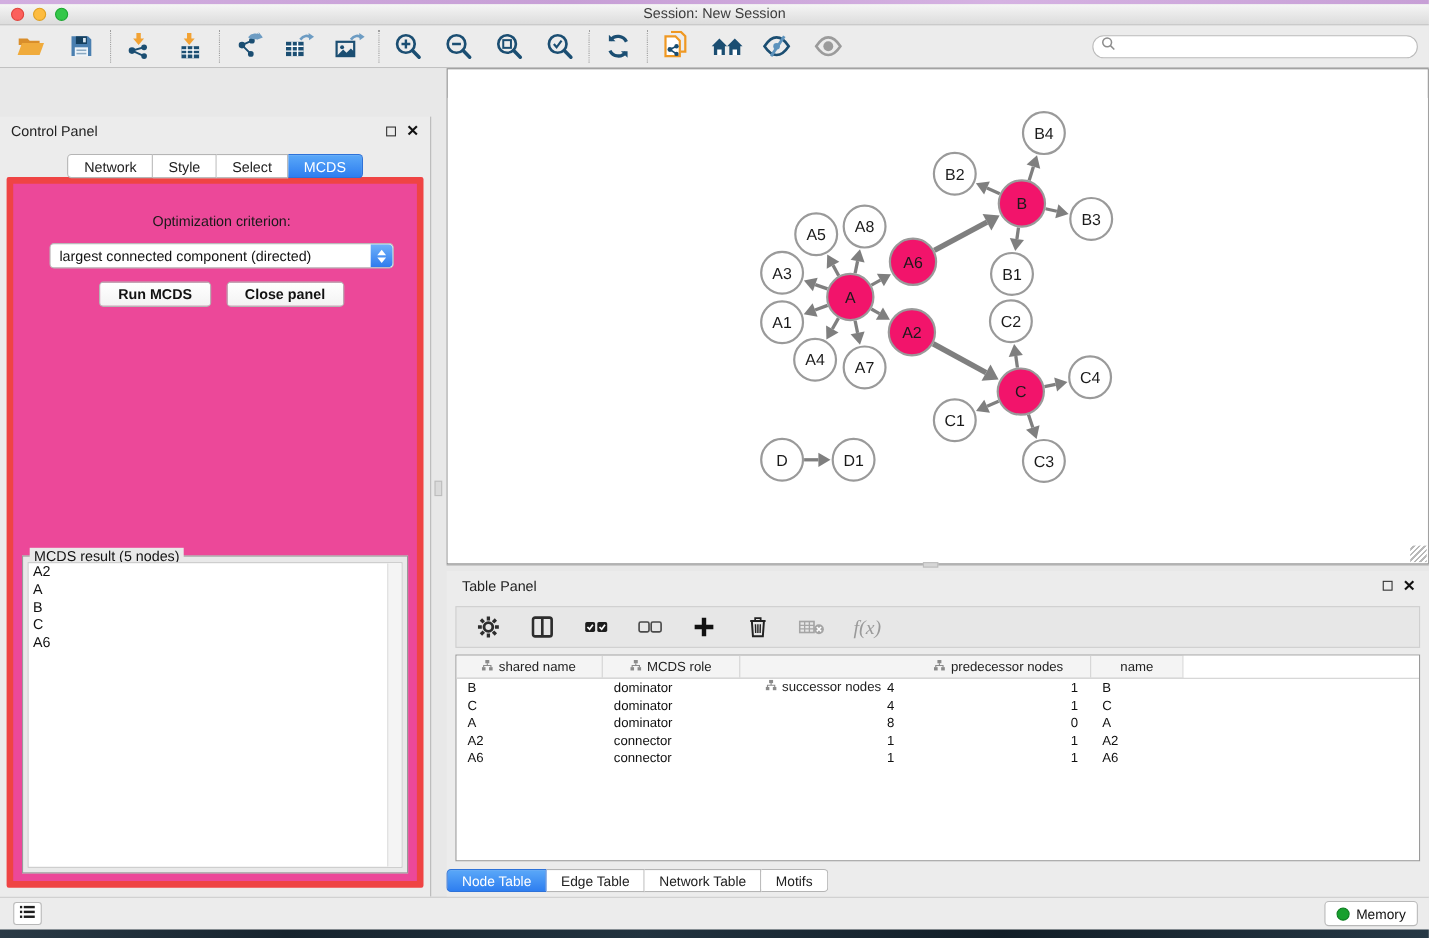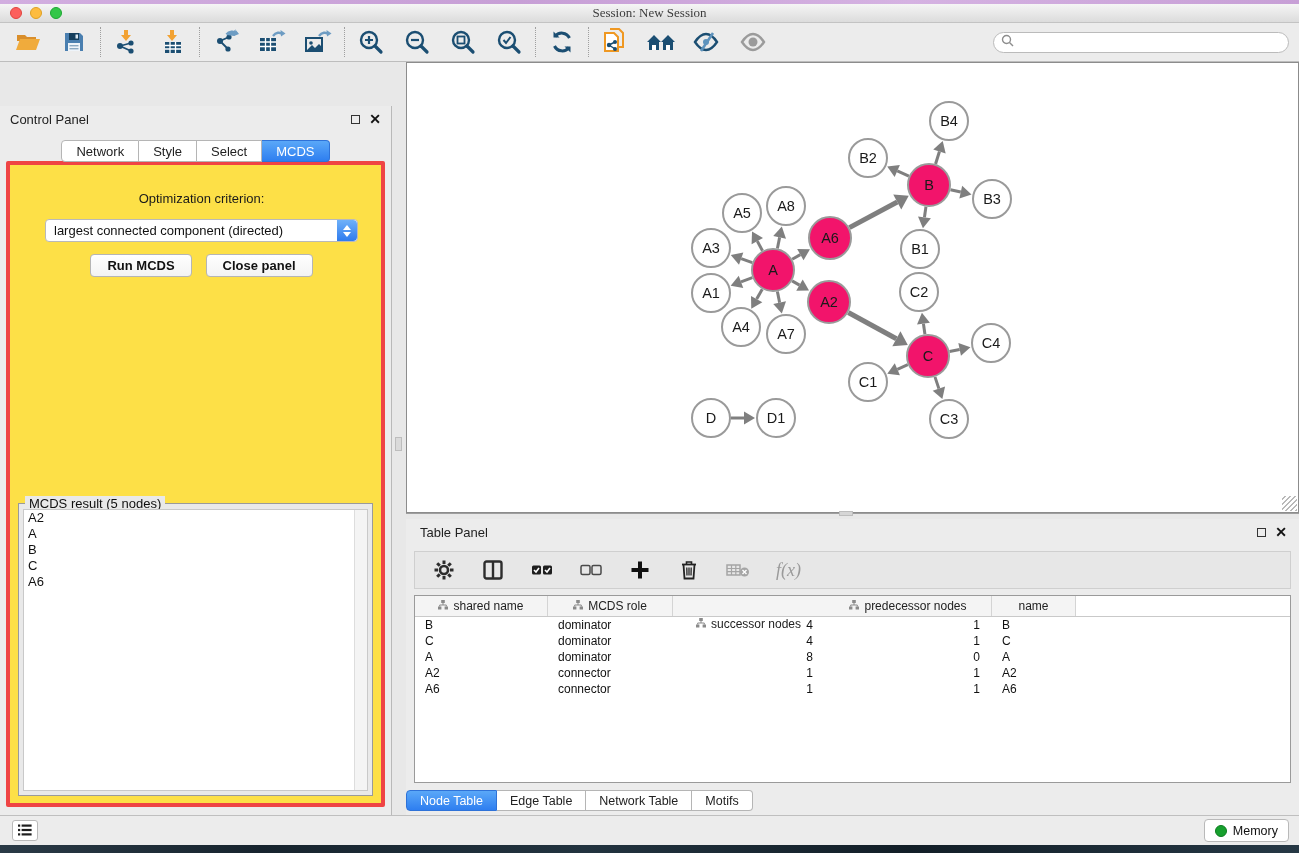--- a/index.html
+++ b/index.html
@@ -10,21 +10,21 @@
   .desktop-top { position:absolute; top:0; left:0; width:100%; height:4px;
     background:linear-gradient(90deg,#d2aee0,#c79fd6 40%,#d5b2e2 70%,#c79fd6); }
   .desktop-bottom { position:absolute; bottom:0; left:0; width:100%; height:8px;
     background:linear-gradient(90deg,#2a3a46,#17242e 20%,#22333f 45%,#121e27 70%,#263845); }
 
   .app { position:absolute; top:4px; left:0; width:1299px; height:841px; background:#ececec;
     display:flex; flex-direction:column; }
 
   
   .titlebar { height:19px; flex:0 0 19px; background:linear-gradient(#f5f5f5,#dcdcdc);
-    border-bottom:1px solid #c3c3c3; position:relative; display:flex; align-items:center; justify-content:center;font-family:Liberation Serif, serif; }
+    border-bottom:1px solid #c3c3c3; position:relative; display:flex; justify-content:center; }
   .titlebar .title { font-size:13px; color:#3c3c3c; }
   .lights { position:absolute; left:10px; top:50%; transform:translateY(-50%); display:flex; gap:8px; }
   .light { width:12px; height:12px; border-radius:50%; }
   .light.red { background:#fc605c; border:1px solid #e0443e; }
   .light.yellow { background:#fdbc40; border:1px solid #dfa023; }
   .light.green { background:#34c749; border:1px solid #1da732; }
 
   
   .main-toolbar { height:39px; flex:0 0 39px; background:#ececec; border-bottom:1px solid #bdbdbd;
     display:flex; align-items:center; padding-left:14px; }
@@ -49,21 +49,21 @@
   .close-x { font-size:14px; font-weight:bold; color:#111; line-height:10px; }
 
   .seg-tabs { position:absolute; top:34px; left:0; width:100%; display:flex; justify-content:center; z-index:3; }
   .seg-tab { background:#fff; border:1px solid #b5b5b5; border-left:none; font-size:13px; color:#222;
     padding:2.5px 14px; cursor:default; }
   .seg-tab:first-child { border-left:1px solid #b5b5b5; border-radius:4px 0 0 4px; }
   .seg-tab:last-child { border-radius:0 4px 4px 0; }
   .seg-tab.active { background:linear-gradient(#5aa8f8,#2e7ef0); border-color:#2e72d8; color:#fff; }
 
   .cp-content { position:absolute; top:55px; left:6px; right:6px; bottom:8px;
-    border:4px solid #ef4444; border-radius:2px; background:#fde047;padding-left:12px; }
+    border:6px solid #ef4444; border-radius:2px; background:#ec4899;padding-left:12px; }
   .opt-label { text-align:center; margin-top:26px; font-size:13px; color:#1a1a1a; }
   .criterion { margin:13px auto 0 auto; width:313px; height:23px; background:#fff; border:1px solid #b9b9b9;
     border-radius:4px; display:flex; align-items:center; overflow:hidden; }
   .criterion .crit-value { flex:1; font-size:13px; padding-left:8px; color:#111; white-space:nowrap; }
   .crit-stepper { width:20px; height:100%; background:linear-gradient(#6fb1f9,#2f7bee);
     border-radius:0 4px 4px 0; display:flex; flex-direction:column; align-items:center; justify-content:center; gap:2px; }
   .tri-up { width:0; height:0; border-left:4px solid transparent; border-right:4px solid transparent; border-bottom:5px solid #fff; }
   .tri-down { width:0; height:0; border-left:4px solid transparent; border-right:4px solid transparent; border-top:5px solid #fff; }
   .cp-buttons { display:flex; justify-content:center; gap:14px; margin-top:12px; }
   .mac-btn { background:linear-gradient(#ffffff,#f3f3f3); border:1px solid #b5b5b5; border-radius:4px;

